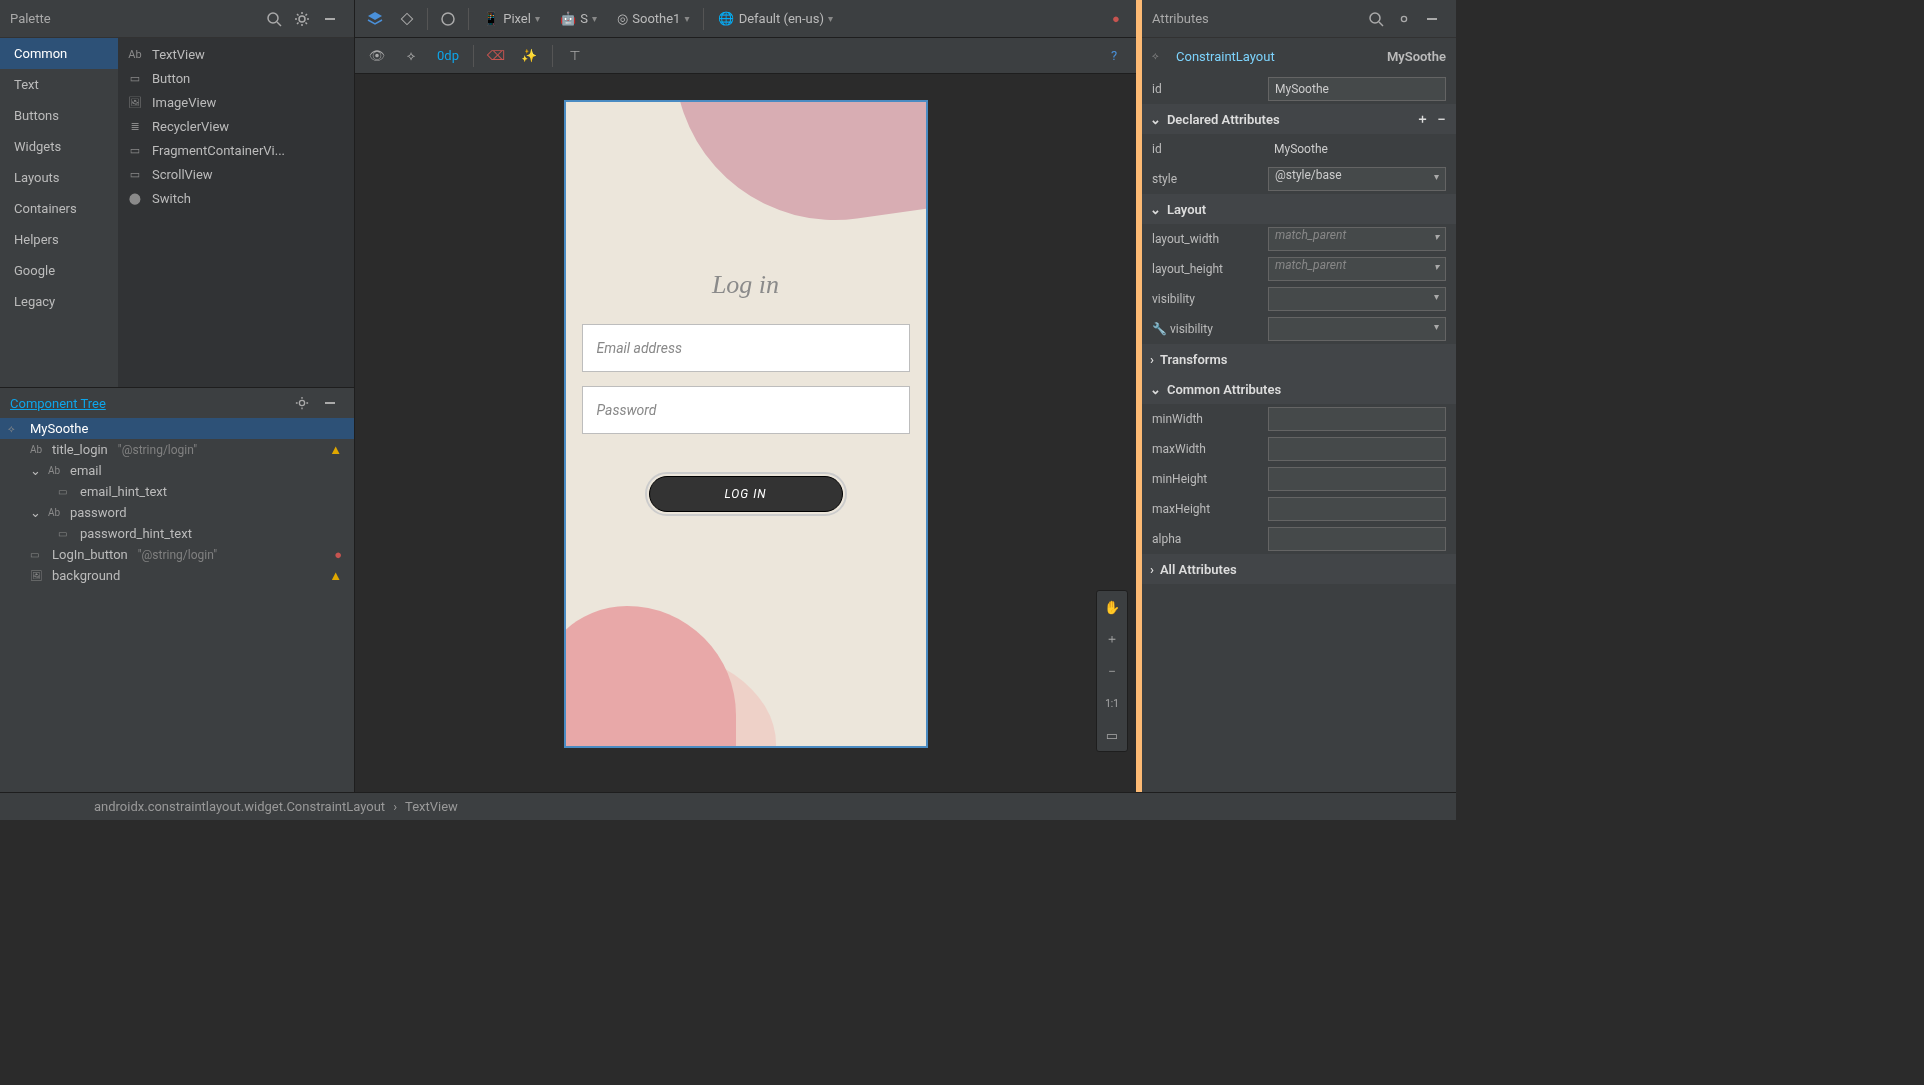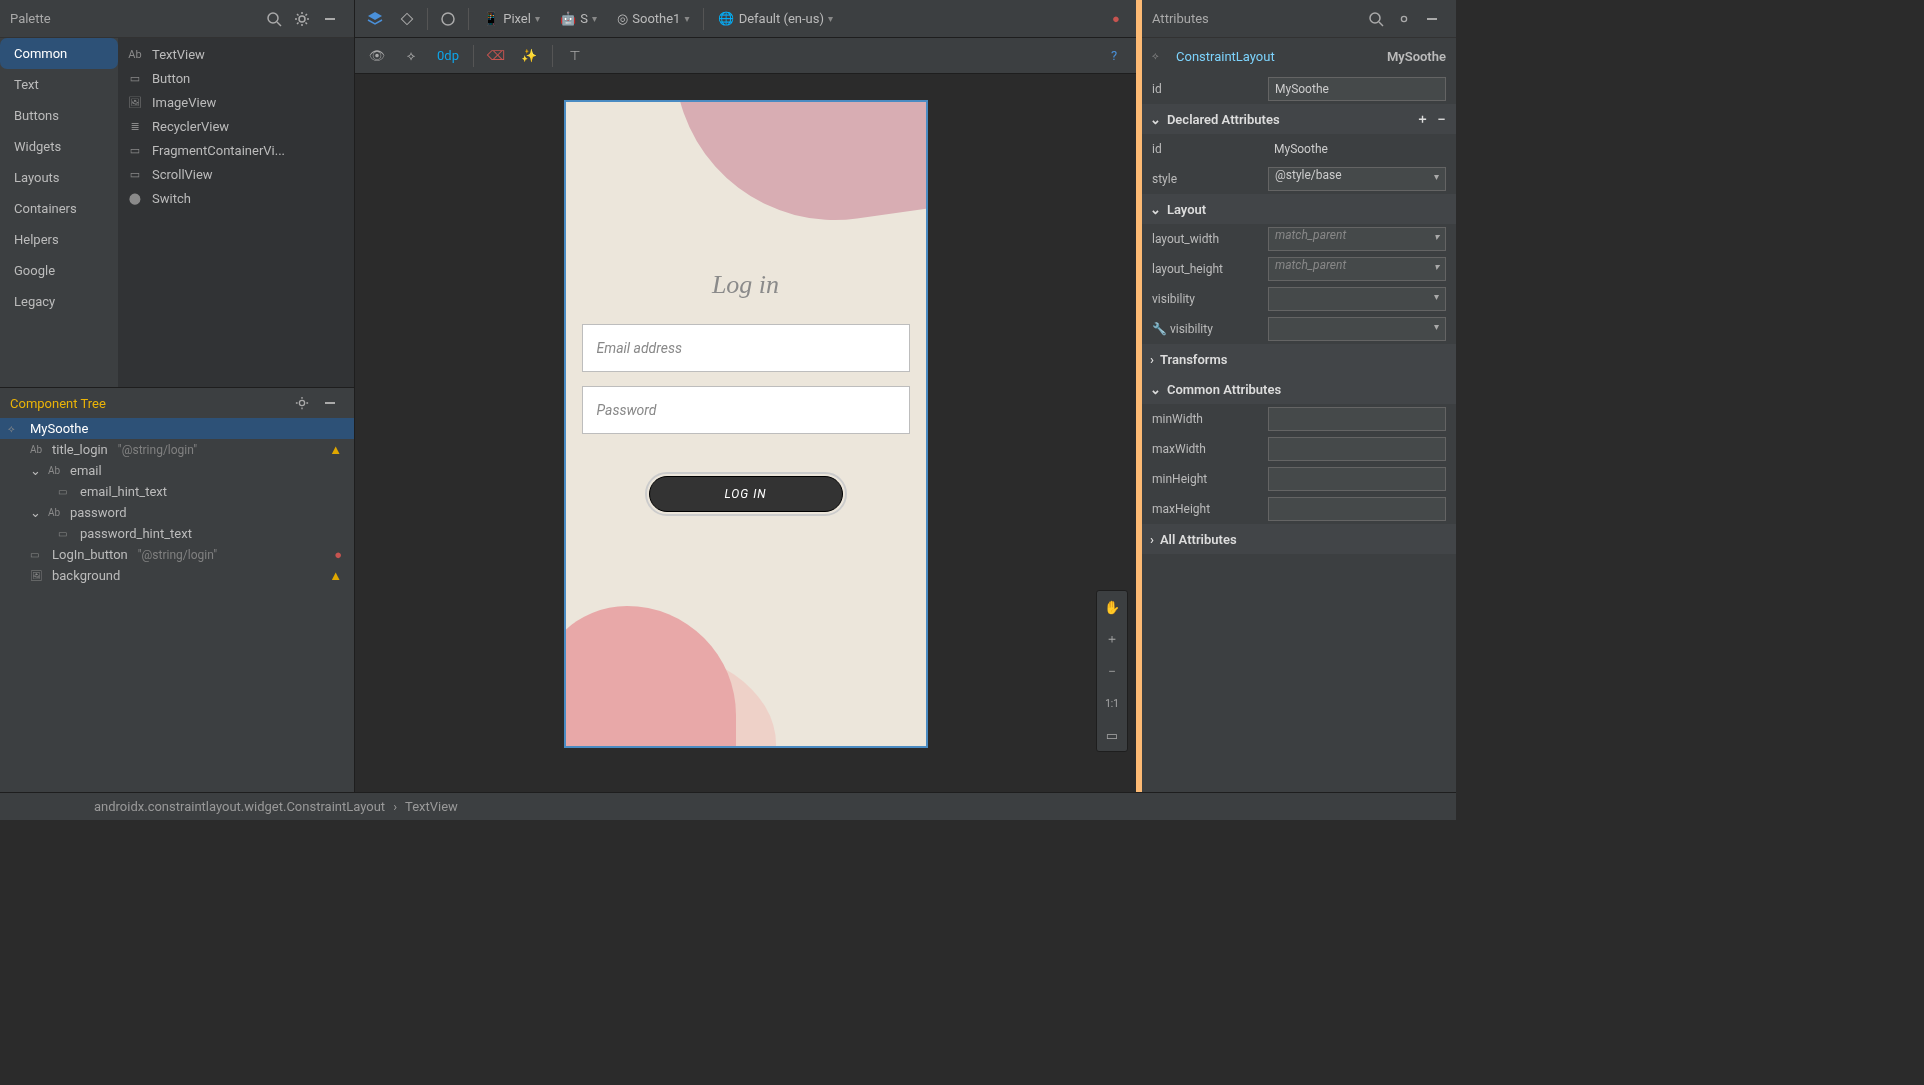--- a/index.html
+++ b/index.html
@@ -12,27 +12,27 @@
 .right-pane { grid-column: 3; grid-row: 1/3; background: #3c3f41; border-left: 6px solid #fdba74; display: flex; flex-direction: column; }
 .bottom-crumb { grid-column: 1/4; grid-row: 3; background: #3c3f41; border-top: 1px solid #1e1e1e; display: flex; align-items: center; color: #999; font-size: 13px; padding-left: 94px; }
 
 
 .pal-head { display: flex; align-items: center; height: 38px; padding: 0 10px; background: #3c3f41; border-bottom: 1px solid #323232; }
 .pal-head .title { flex: 1; color: #a9a9a9; }
 .icon-btn { width: 28px; height: 28px; display: flex; align-items: center; justify-content: center; color: #a9a9a9; cursor: pointer; }
 
 .palette-body { display: flex; height: 350px; border-bottom: 1px solid #1e1e1e; }
 .cat-col { width: 118px; background: #3c3f41; }
-.cat-item { padding: 8px 14px; color: #bbb; cursor: pointer; border-radius: 7px; }
+.cat-item { padding: 8px 14px; color: #bbb; cursor: pointer; }
 .cat-item.sel { background: #2d5177; color: #fff; }
 .widgets-col { flex: 1; background: #313335; padding-top: 4px; }
 .widget-row { display: flex; align-items: center; gap: 8px; padding: 4px 8px; cursor: pointer; }
 .widget-ico { width: 18px; height: 16px; display: inline-flex; align-items: center; justify-content: center; color: #8a8a8a; font-size: 11px; }
 
-.tree-head { display: flex; align-items: center; height: 30px; padding: 0 10px; color: #eab308; }
+.tree-head { display: flex; align-items: center; height: 30px; padding: 0 10px; color: #0ea5e9; text-decoration: underline; }
 .tree-head .title { flex: 1; }
 .tree { flex: 1; overflow: auto; background: #3c3f41; }
 .tree-row { display: flex; align-items: center; padding: 3px 8px; gap: 4px; cursor: pointer; position: relative; }
 .tree-row.sel { background: #2d5177; color: #fff; }
 .tree-row .warn { position: absolute; right: 12px; }
 .tree-indent1 { padding-left: 30px; }
 .tree-indent2 { padding-left: 58px; }
 .expander { width: 14px; color: #bbb; }
 .mini-ico { width: 18px; font-size: 10px; color: #8a8a8a; }
 .ref { color: #808080; font-size: 12px; margin-left: 6px; }
@@ -367,20 +367,24 @@
         <input class="attr-input" style="">
       </div>
     <div class="attr-row">
         <span class="attr-label">minHeight</span>
         <input class="attr-input" style="">
       </div>
     <div class="attr-row">
         <span class="attr-label">maxHeight</span>
         <input class="attr-input" style="">
       </div>
+    <div class="attr-row">
+        <span class="attr-label">alpha</span>
+        <input class="attr-input" style="">
+      </div>
 
     <div class="attr-section">
       <span>›</span>
       <span>All Attributes</span>
     </div>
   </div>
 
   <div class="bottom-crumb">
     <span>androidx.constraintlayout.widget.ConstraintLayout</span>
     <span style="padding:0 8px">›</span>

